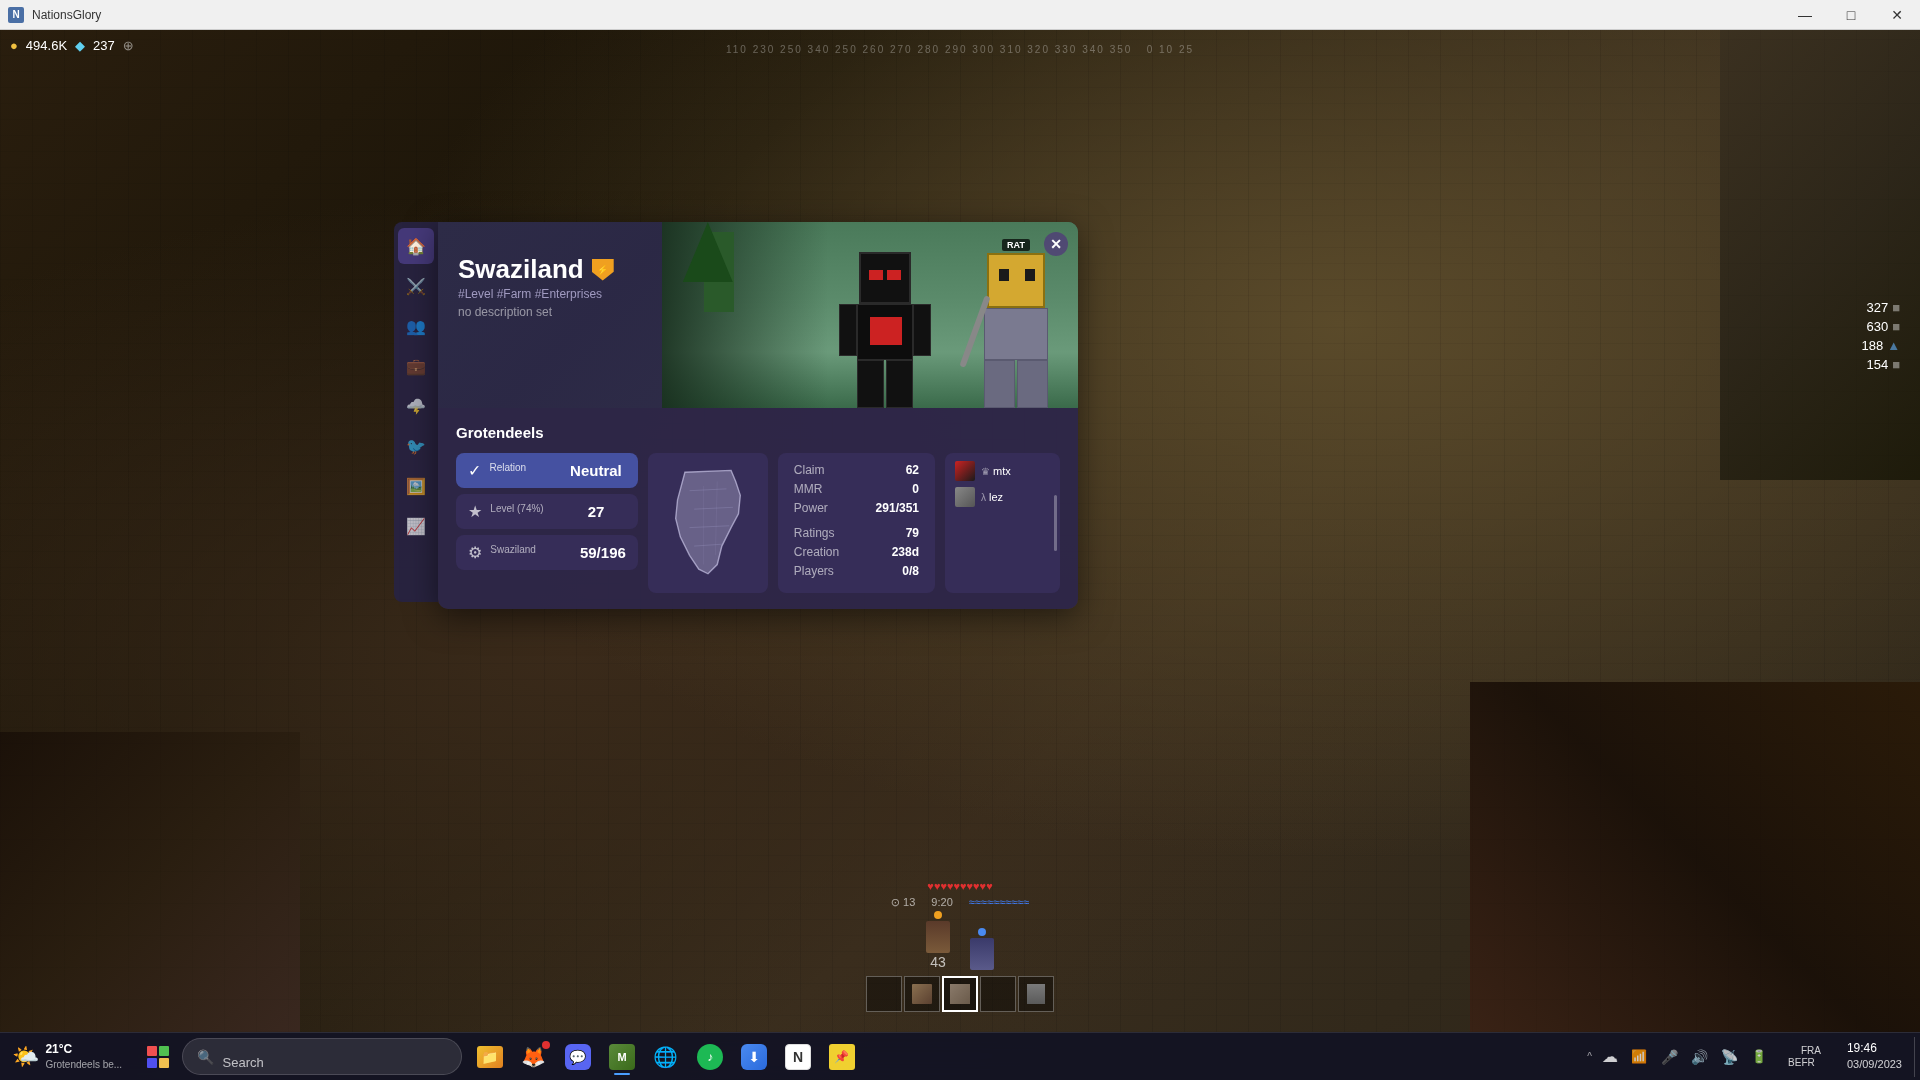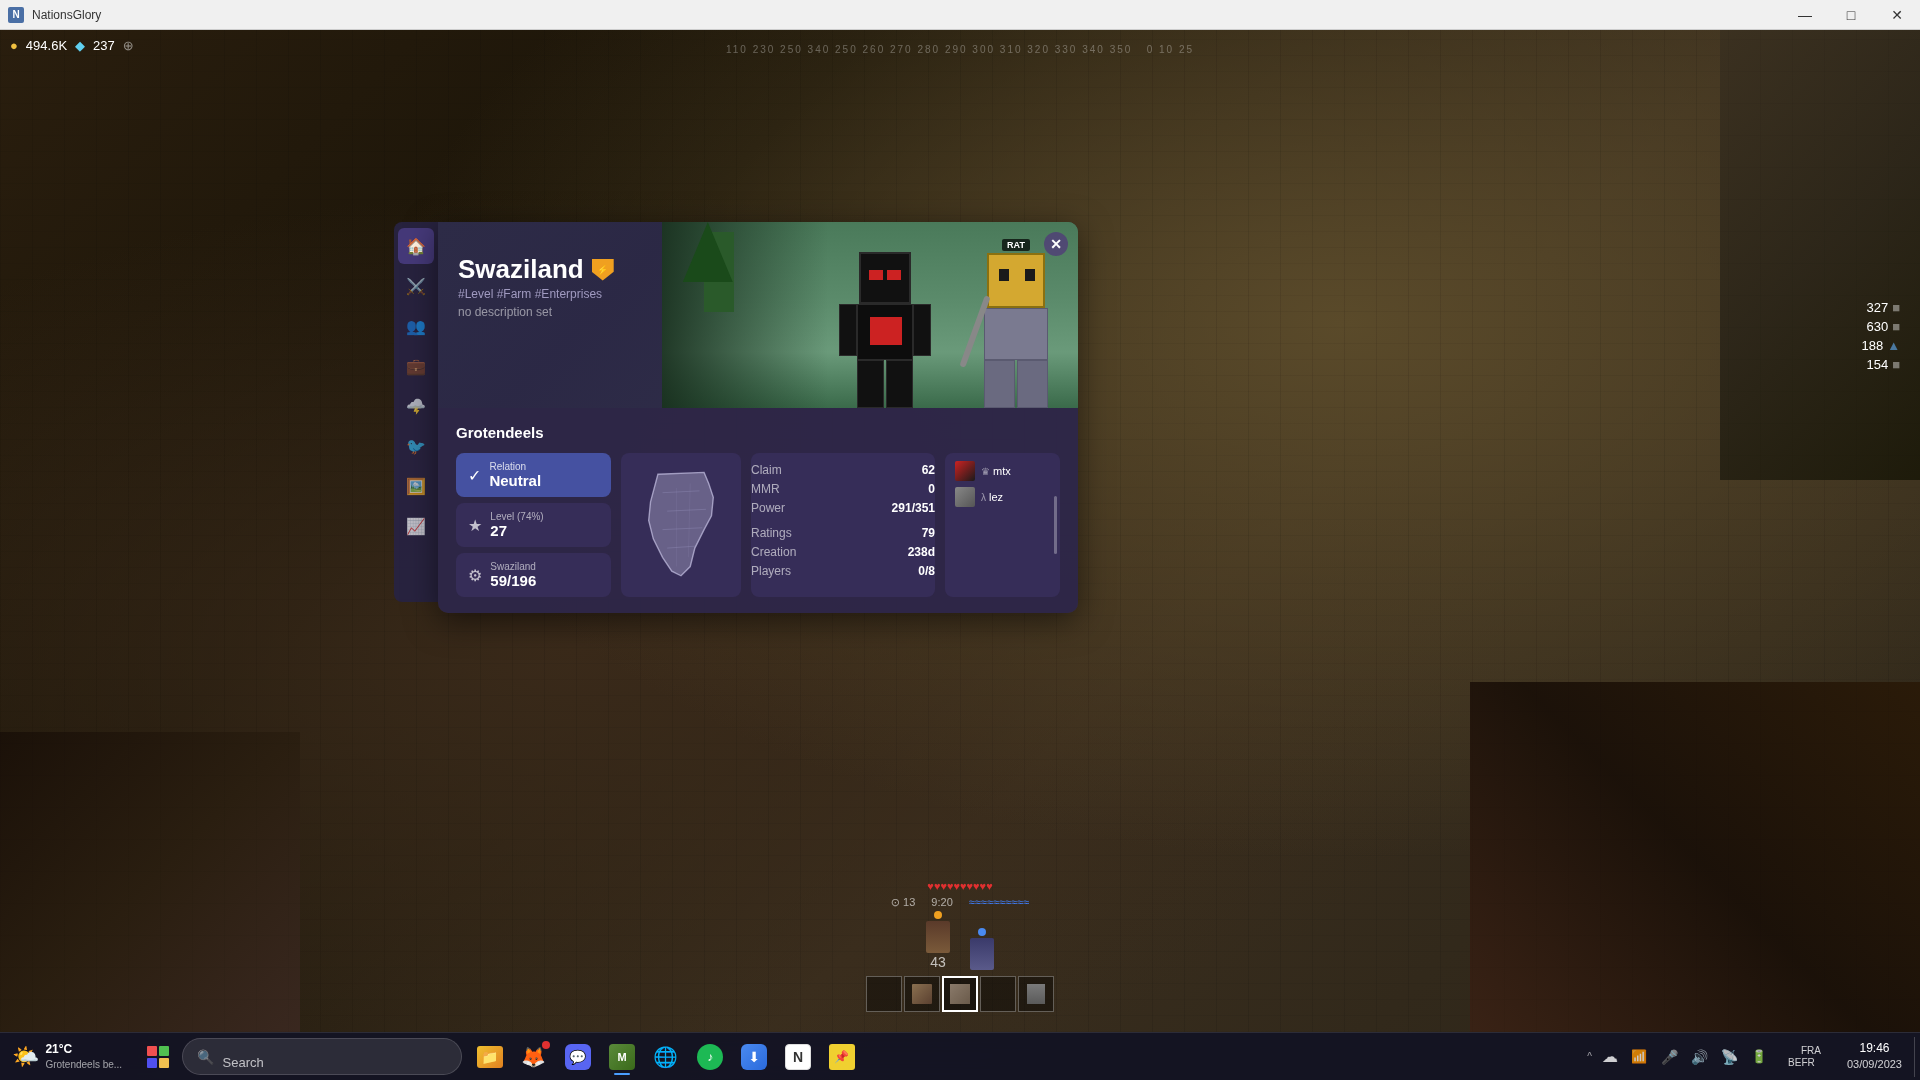--- a/index.html
+++ b/index.html
@@ -216,21 +216,22 @@
     }
 
     .info-card-icon {
       font-size: 16px;
       color: rgba(255,255,255,0.7);
     }
     .info-card-icon.active { color: white; }
 
     .info-card-text {
       display: flex;
-      flex-direction: column;
+      flex-direction: row;
+      gap: 44px;
     }
     .info-card-label {
       font-size: 10px;
       color: rgba(255,255,255,0.6);
     }
     .info-card-label.active { color: rgba(255,255,255,0.8); }
     .info-card-value {
       font-size: 15px;
       font-weight: bold;
       color: white;
@@ -250,21 +251,21 @@
     .map-svg {
       width: 110px;
       height: 120px;
     }
 
     
     .info-col-stats {
       flex: 1;
       background: rgba(60, 50, 100, 0.6);
       border-radius: 8px;
-      padding: 10px 0;
+      padding: 10px 16px;
     }
     .stat-row {
       display: flex;
       justify-content: space-between;
       margin-bottom: 5px;
       font-size: 12px;
     }
     .stat-label {
       color: rgba(255,255,255,0.6);
     }
@@ -425,21 +426,21 @@
     .tray-chevron {
       color: rgba(255,255,255,0.6);
       font-size: 10px;
       padding: 0 2px;
       cursor: pointer;
     }
 
     
     .clock {
       display: flex; flex-direction: column;
-      align-items: center;
+      align-items: flex-start;
       padding: 0 12px;
       color: white;
       font-size: 11px;
       line-height: 1.4;
       cursor: pointer;
     }
     .clock-time { font-size: 12px; font-weight: 500; }
     .clock-date { font-size: 11px; color: rgba(255,255,255,0.8); }
 
     

